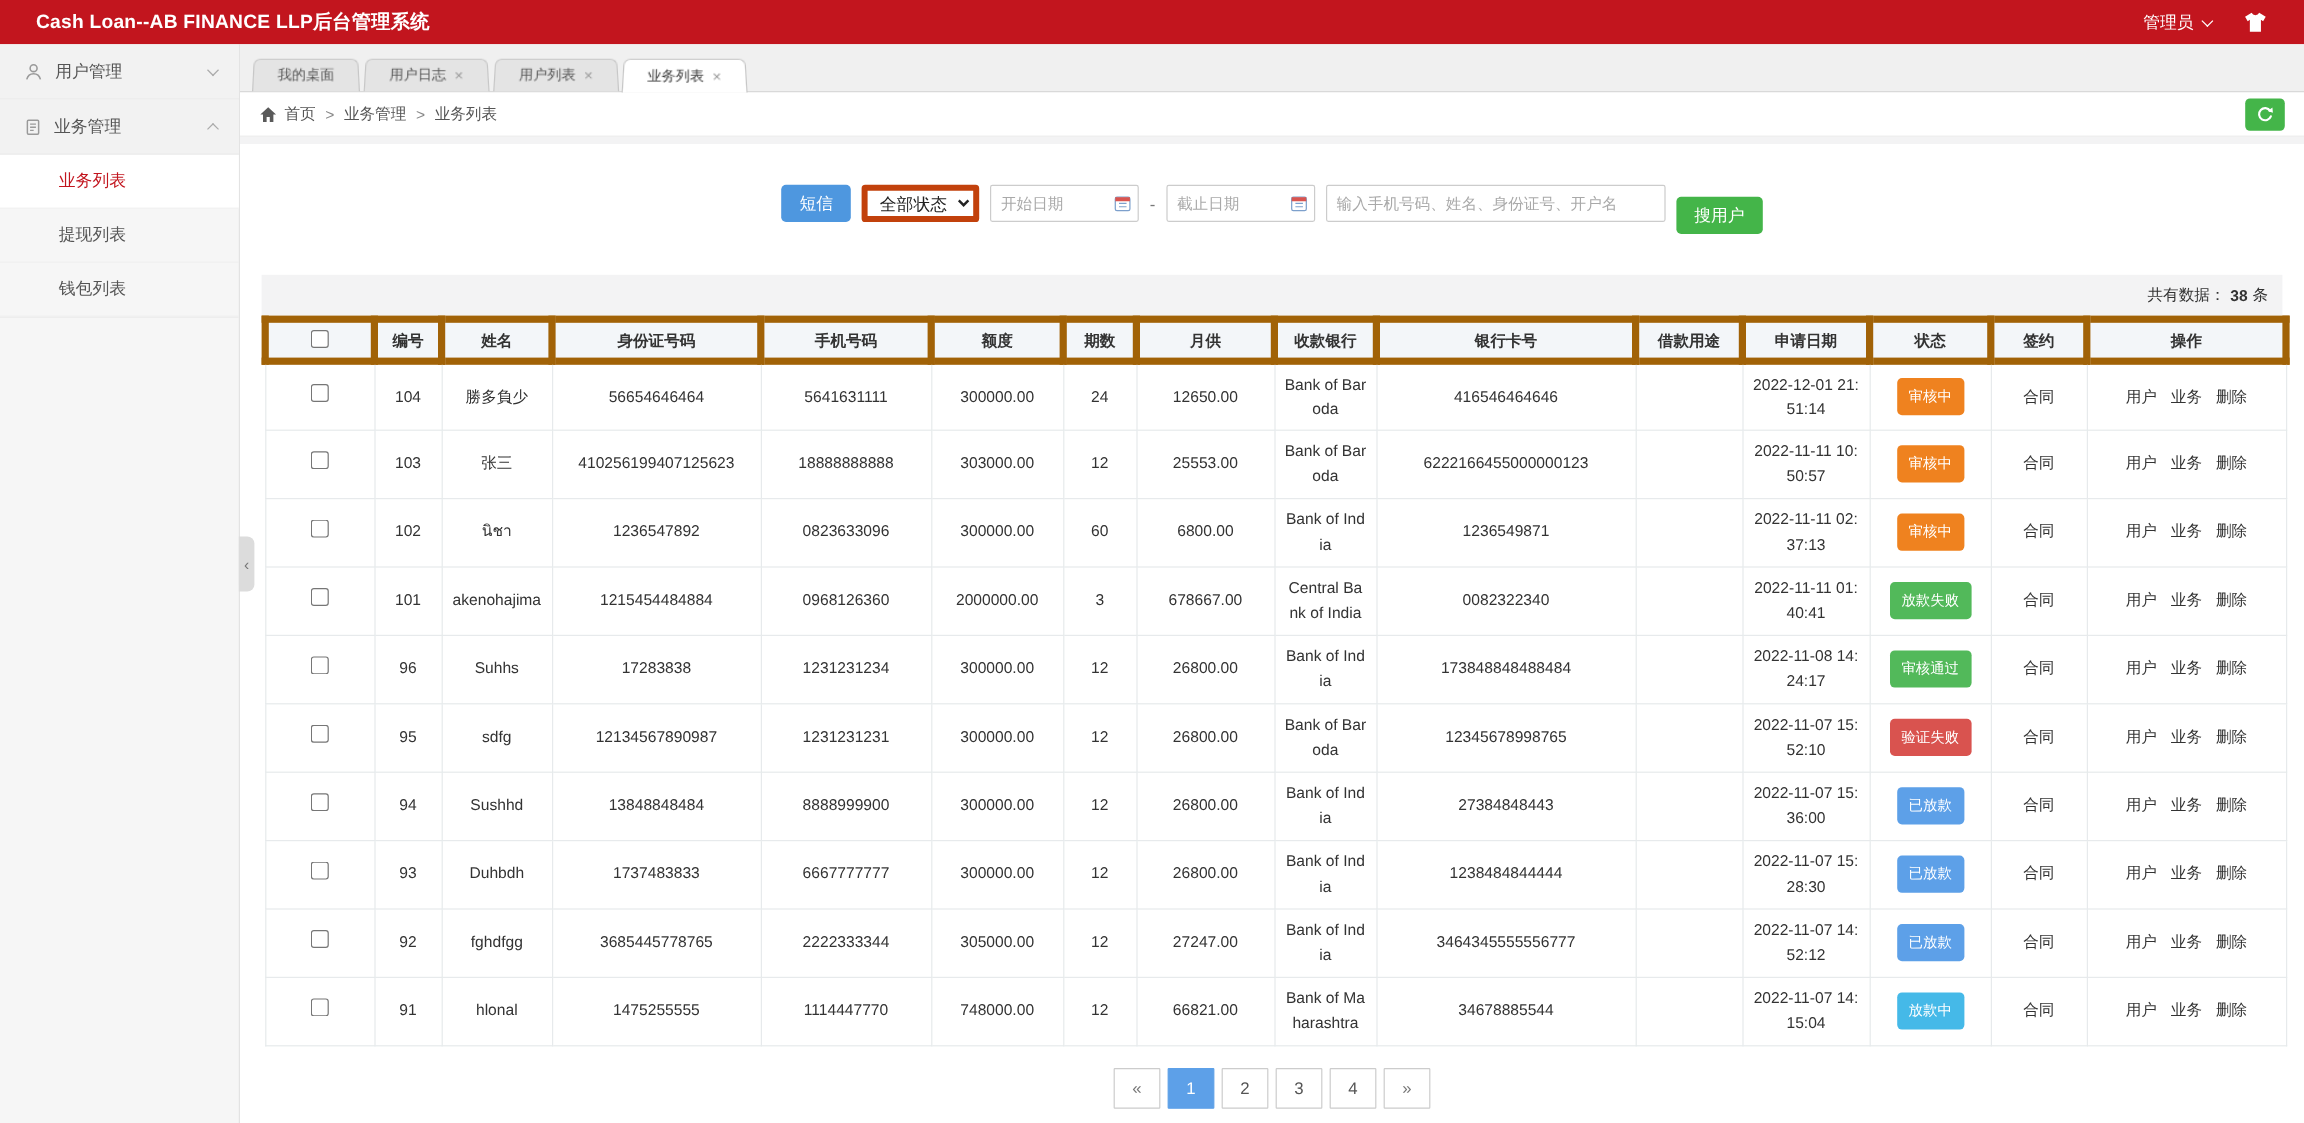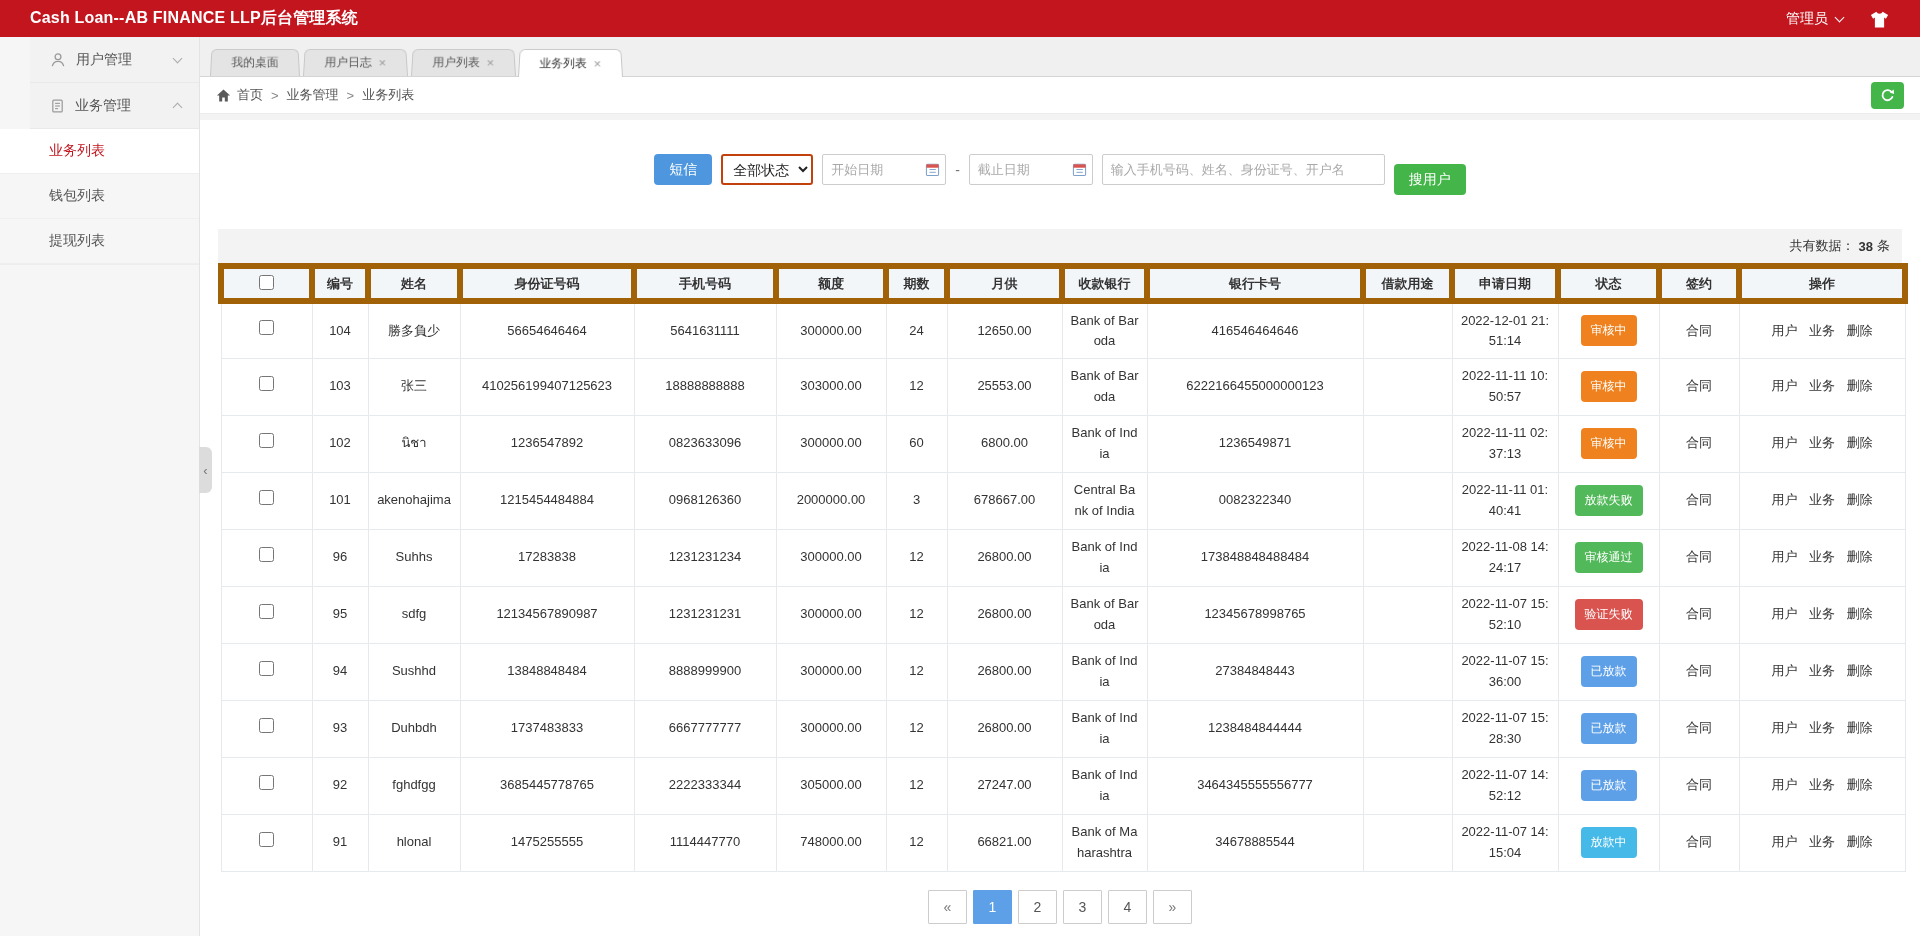--- a/index.html
+++ b/index.html
@@ -2,33 +2,33 @@
 <html><head>
 <meta charset="utf-8">
 <style>
   * { box-sizing: border-box; margin: 0; padding: 0; }
   html,body { width:1920px; height:936px; overflow:hidden; }
   body { font-family:"Liberation Sans","DejaVu Sans",sans-serif; background:#f3f3f4; color:#333; }
 
   
   .topbar { height:37px; background:#c2151e; display:flex; align-items:center; padding:0 30px; color:#fff; }
   .topbar-title { font-size:16px; font-weight:700; letter-spacing:.2px; }
-  .topbar-right { margin-left:auto; display:flex; align-items:flex-end; gap:26px; }
+  .topbar-right { margin-left:auto; display:flex; align-items:flex-start; gap:26px; }
   .user-menu { display:flex; align-items:center; gap:8px; font-size:14px; cursor:pointer; }
   .chev { display:inline-block; width:7px; height:7px; border-right:1.6px solid #aaa; border-bottom:1.6px solid #aaa; transform:rotate(45deg); margin-top:-3px; }
   .chev.white { border-color:#fff; }
   .chev.up { transform:rotate(-135deg); margin-top:4px; }
   .shirt-btn { cursor:pointer; display:flex; align-items:center; }
 
   
   .layout { display:flex; height:899px; }
 
   
   .sidebar { width:200px; background:#f6f6f6; border-right:1px solid #e3e3e3; position:relative; flex:0 0 200px; }
-  .side-group { height:46px; display:flex; align-items:center; gap:10px; padding:0 18px 0 20px; font-size:14px; color:#555; border-bottom:1px solid #e9e9e9; cursor:pointer; background:#f2f2f2;margin-left:30px; }
+  .side-group { height:46px; display:flex; align-items:center; gap:10px; padding:0 18px 0 20px; font-size:14px; color:#555; border-bottom:1px solid #e9e9e9; cursor:pointer; background:#f2f2f2; }
   .side-group .chev { margin-left:auto; }
   .side-sub { border-bottom:1px solid #ededed; }
   .side-sub-item { height:45px; display:flex; align-items:center; padding-left:49px; font-size:14px; color:#555; border-bottom:1px solid #efefef; cursor:pointer; }
   .side-sub-item.active { color:#c2151e; background:#fff; }
   .collapse-handle { position:absolute; top:410px; right:-13px; width:13px; height:46px; background:#dcdcdc; border-radius:0 6px 6px 0; display:flex; align-items:center; justify-content:center; color:#777; font-size:13px; cursor:pointer; z-index:9; }
 
   
   .main { flex:1; display:flex; flex-direction:column; background:#f3f3f4; min-width:0; }
 
   .tabstrip { background:#f0f0f0; padding:11px 0 0 10px; display:flex; gap:3px; border-bottom:1px solid #d4d4d4; }
@@ -42,21 +42,21 @@
   .home-ico { margin-right:6px; display:flex; }
   .refresh-btn { position:absolute; right:16px; top:5px; width:33px; height:27px; background:#44b549; border:none; border-radius:4px; display:flex; align-items:center; justify-content:center; cursor:pointer; }
 
   .content { background:#fff; margin-top:6px; flex:1; overflow:hidden; }
 
   
   .toolbar { display:flex; justify-content:center; align-items:center; gap:9px; margin:24px 0 34px; }
   .btn { border:none; border-radius:4px; color:#fff; font-size:14px; height:31px; padding:0 15px; cursor:pointer; }
   .btn-blue { background:#4e97df; }
   .btn-green { background:#44b549;margin-top:20px; }
-  .status-select { height:31px; font-size:14px; color:#222; border:2px solid #c2410c; border-radius:3px; background:#fff; padding:0 6px; cursor:pointer; }
+  .status-select { height:31px; font-size:14px; color:#222; border:5px solid #c2410c; border-radius:3px; background:#fff; padding:0 6px; cursor:pointer; }
   .date-wrap { position:relative; }
   .tb-input { height:31px; border:1px solid #ccc; border-radius:2px; font-size:13px; padding:0 8px; color:#333; background:#fff; }
   .tb-input::placeholder { color:#a9a9a9; }
   .date-input { width:124px; padding-right:26px; }
   .search-input { width:283px; }
   .cal-ico { position:absolute; right:6px; top:8px; pointer-events:none; }
   .dash { color:#777; font-size:14px; }
 
   
   .summary-bar { margin:0 18px; height:34px; background:#f3f3f4; display:flex; align-items:center; justify-content:flex-end; padding-right:12px; font-size:13px; color:#333; }
@@ -119,24 +119,24 @@
       </svg>
       <span>业务管理</span>
       <span class="chev up"></span>
     </div>
 
     <div class="side-sub">
       <div class="side-sub-item active">
         <span>业务列表</span>
       </div>
       <div class="side-sub-item">
+        <span>提现列表</span>
+      </div>
+      <div class="side-sub-item">
         <span>钱包列表</span>
-      </div>
-      <div class="side-sub-item">
-        <span>提现列表</span>
       </div>
     </div>
 
 
     <div class="collapse-handle">
       <span>‹</span>
     </div>
   </div>
 
   <div class="main">

